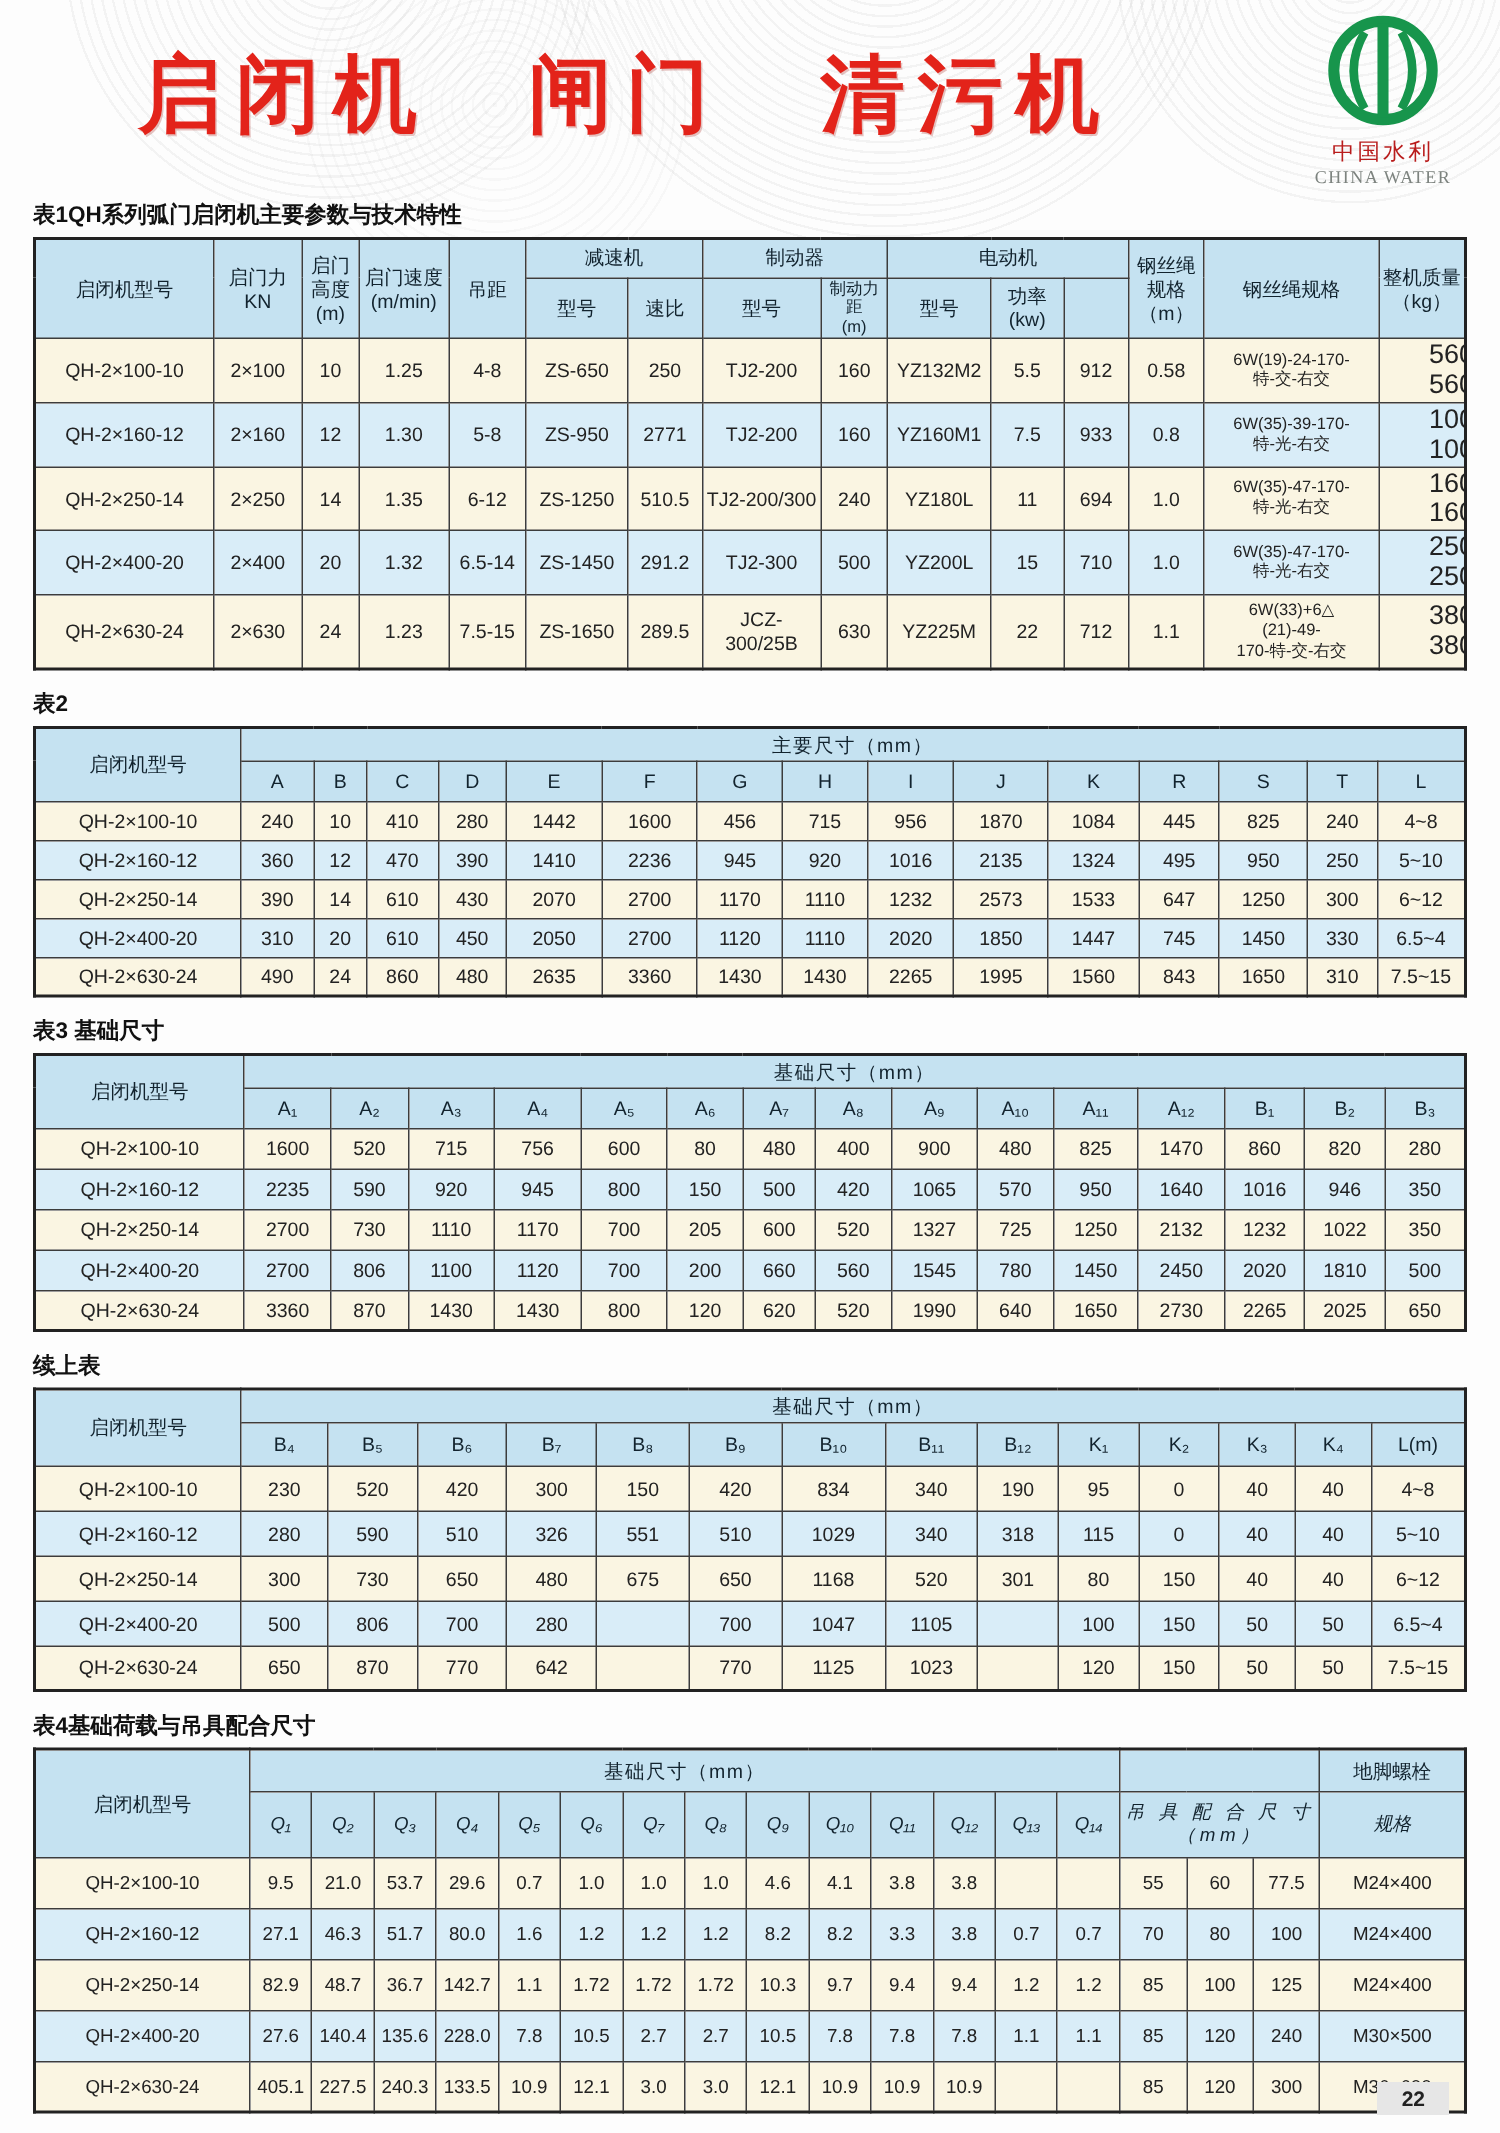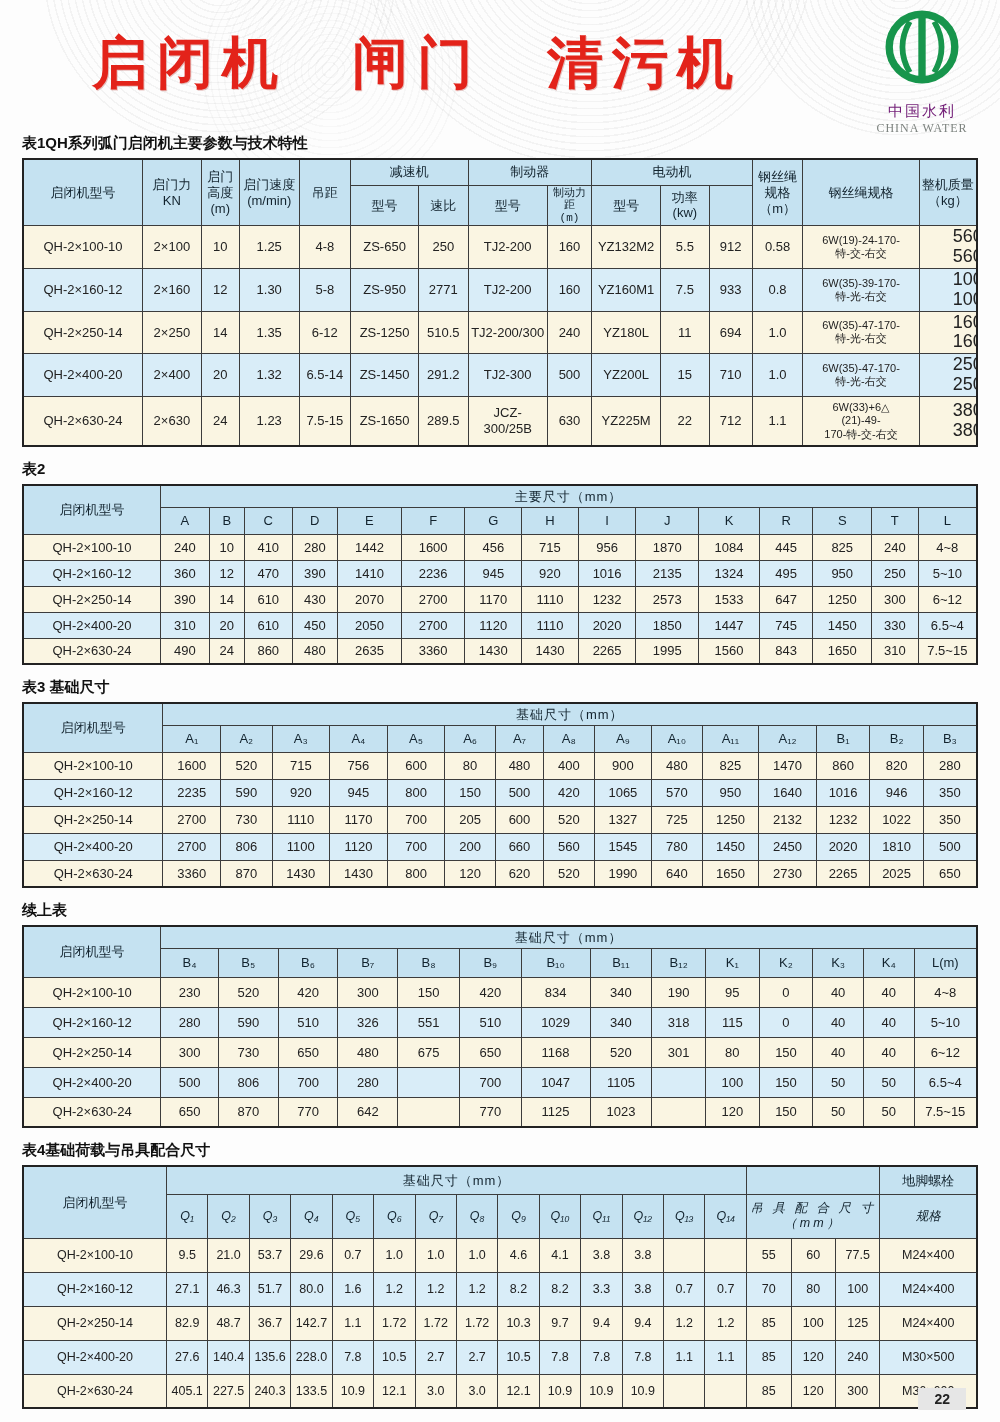--- a/index.html
+++ b/index.html
@@ -11,42 +11,42 @@
       background:repeating-radial-gradient(circle, rgba(110,110,110,.07) 0 1.5px, transparent 1.5px 7px);}
   .wm1{width:360px;height:360px;left:40px;top:-210px;}
   .wm2{width:460px;height:460px;left:360px;top:-290px;}
   .wm3{width:320px;height:320px;left:740px;top:-180px;}
   .wm4{width:260px;height:260px;left:200px;top:-60px;opacity:.6;}
   .banner-title{position:absolute;left:92px;top:26px;font-size:56px;font-weight:900;
       color:#e3231a;letter-spacing:9px;white-space:nowrap;
       text-shadow:1px 1px 0 rgba(160,20,10,.25);}
   .logo{position:absolute;right:18px;top:6px;width:120px;text-align:center;}
   .logo svg{display:block;margin:0 auto;}
-  .logo-cn{font-size:15px;color:#701a75;letter-spacing:2px;margin-top:14px;}
+  .logo-cn{font-size:15px;color:#b91c1c;letter-spacing:2px;margin-top:4px;}
   .logo-en{font-size:12px;font-family:"Liberation Serif","DejaVu Serif",serif;
       color:#7d837f;letter-spacing:1px;}
   
   .content{padding:0 22px;position:relative;}
   .tbl-label{font-size:15px;font-weight:bold;color:#111;margin:13px 0 5px;}
   .tbl-label:first-child{margin-top:6px;}
   table{border-collapse:collapse;table-layout:fixed;width:100%;border:2px solid #222;}
   th,td{border:1px solid #3c3c3c;text-align:center;vertical-align:middle;
         padding:1px 1px;line-height:1.2;white-space:pre-line;overflow:hidden;}
   th{background:#c5e2f1;font-weight:normal;font-size:13px;color:#12232e;}
   td{font-size:13px;color:#222;}
   tbody tr:nth-child(odd) td{background:#faf5e2;}
   tbody tr:nth-child(even) td{background:#d9edf8;}
   
   #t1 thead tr:nth-child(1){height:26px;}
   #t1 thead tr:nth-child(2){height:38px;}
   #t1 tbody tr{height:34px;}
   #t1 tbody tr:last-child{height:50px;}
   #t1 td:nth-child(14){font-size:11px;line-height:1.2;}
   #t1 td:nth-child(15){font-size:18px;line-height:1.1;padding-left:33px;}
-  th.small{font-size:11px;line-height:1.15;font-family:Liberation Mono, monospace;}
+  th.small{font-size:11px;line-height:1.15;}
   
   #t2 thead tr:nth-child(1),#t3 thead tr:nth-child(1),#t3b thead tr:nth-child(1){height:22px;}
   #t2 thead tr:nth-child(2),#t3 thead tr:nth-child(2){height:27px;}
   #t3b thead tr:nth-child(2){height:29px;}
   #t2 tbody tr{height:26px;}
   #t3 tbody tr{height:27px;}
   #t3b tbody tr{height:30px;}
   
   #t4 thead tr:nth-child(1){height:28px;}
   #t4 thead tr:nth-child(2){height:44px;font-style:italic;}

